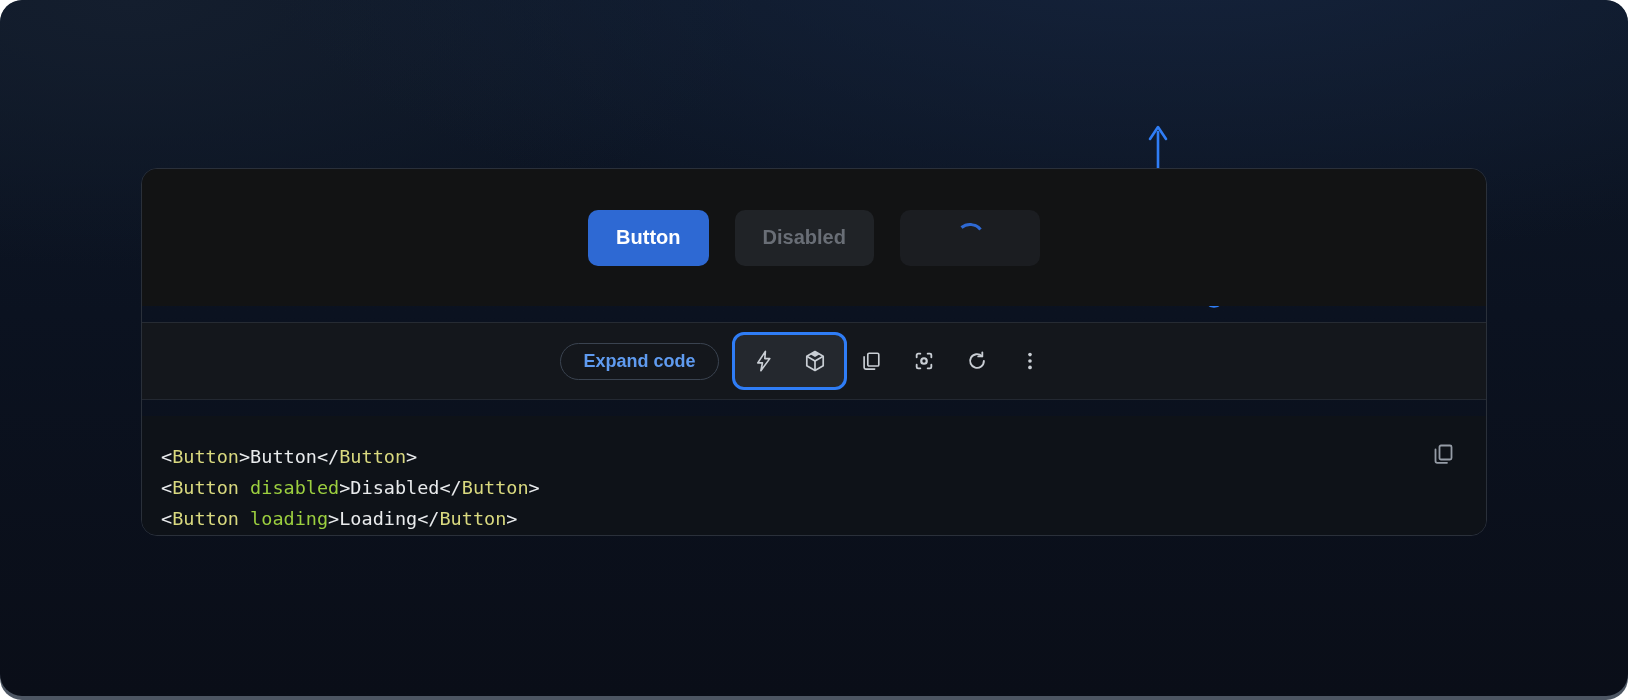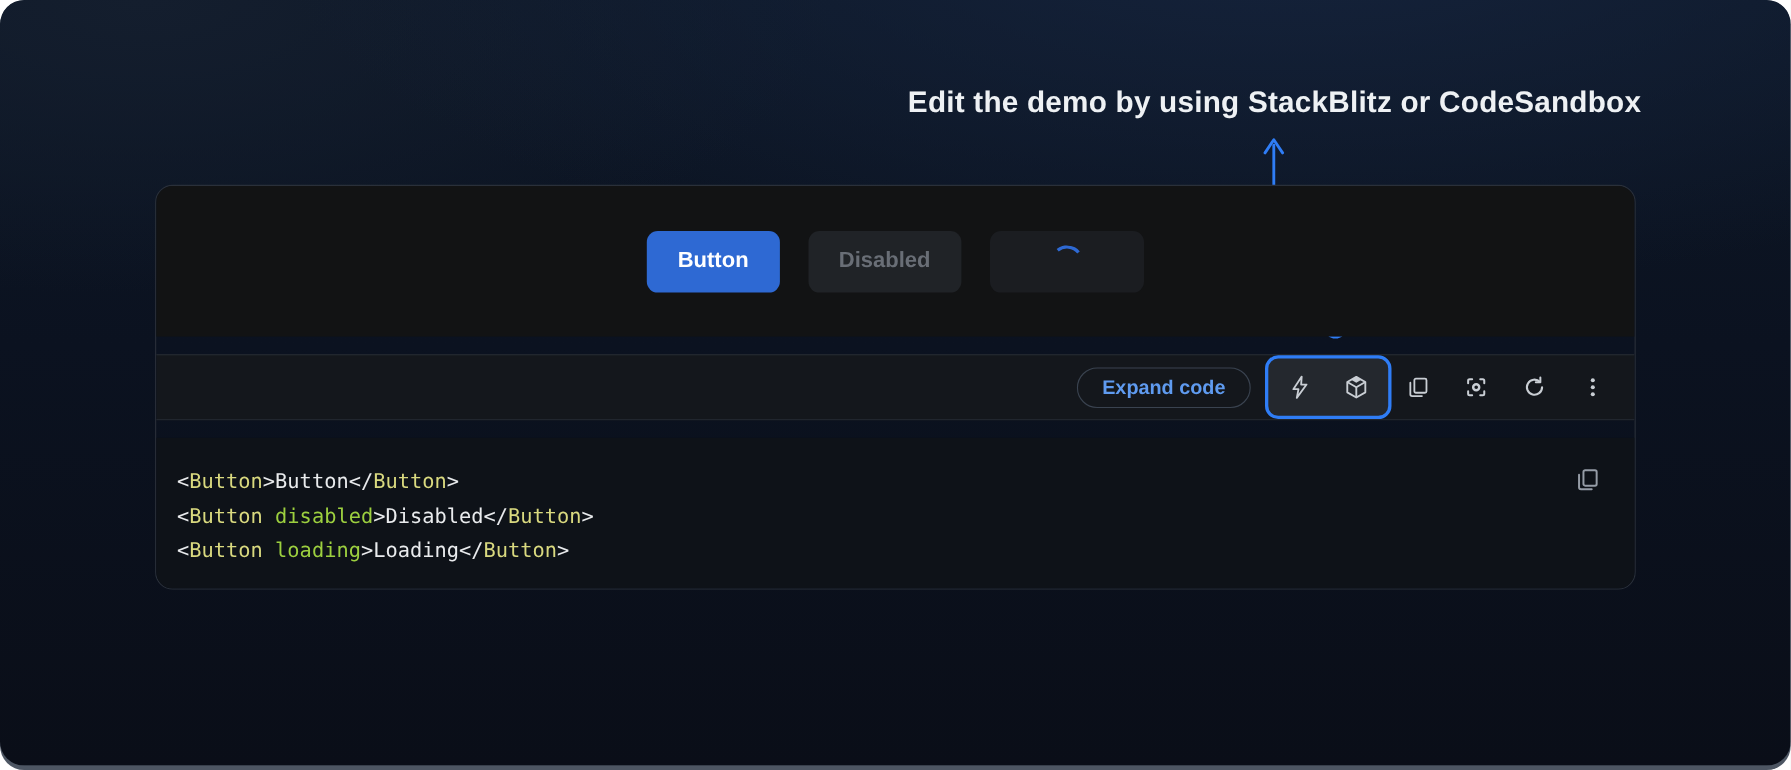--- a/index.html
+++ b/index.html
@@ -49,23 +49,23 @@
   .btn-disabled { background:#202327; color:#696e76; padding:0 28px; cursor:not-allowed; }
   .btn-loading  { background:#1b1d21; width:140px; display:flex; align-items:center; justify-content:center; }
   .spinner {
     width:30px; height:30px; border-radius:50%;
     border:3.5px solid transparent; border-top-color:var(--accent-btn);
     transform:rotate(6deg);
   }
 
   
   .toolbar {
-    height:60px; background:#14171c;
+    height:78px; background:#14171c;
     border-top:1px solid #262b33; border-bottom:1px solid #232831;
-    display:flex; align-items:center; justify-content:flex-end;
+    display:flex; align-items:center; justify-content:center;
     padding-right:26px;
   }
   .expand-pill {
     height:37px; padding:0 22px; border-radius:20px;
     background:transparent; border:1px solid #3a4350;
     color:var(--accent-link); font-size:18px; font-weight:600;
     font-family:"Liberation Sans",sans-serif; cursor:pointer;
   }
   .edit-group {
     margin-left:13px;
@@ -97,21 +97,20 @@
     width:26px; height:26px; background:none; border:none; cursor:pointer; padding:0;
     color:#959ca6;
   }
 </style>
 </head>
 <body>
 
 <div class="canvas">
   <div class="panel"></div>
 
-  <div class="annotation">Edit the demo by using StackBlitz or CodeSandbox</div>
 
   <svg class="arrow-svg" width="110" height="200" viewBox="0 0 110 200" fill="none">
     <path d="M28 14 V72 C28 90 35 97 49 97 L63 97 C77 97 84 104 84 120 V171" stroke="#2f7df6" stroke-width="2.6" stroke-linecap="round" fill="none"></path>
     <path d="M20 21 L28 9 L36 21" stroke="#2f7df6" stroke-width="2.6" stroke-linecap="round" stroke-linejoin="round" fill="none"></path>
     <circle cx="84" cy="180" r="8.5" stroke="#2f7df6" stroke-width="2.6" fill="#10151c"></circle>
   </svg>
 
   <div class="card">
 
     <div class="demo-area">

